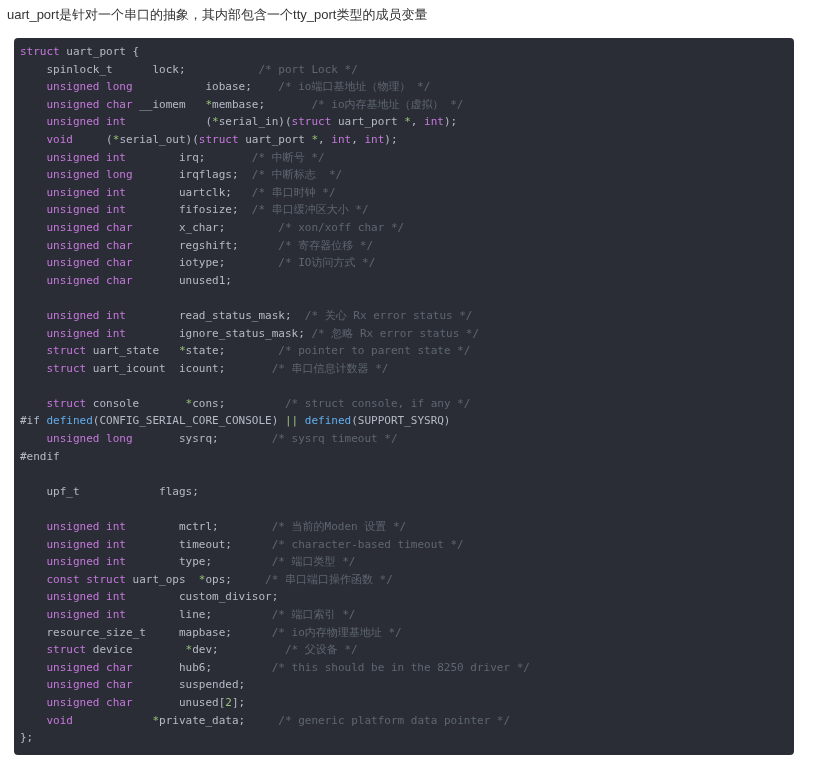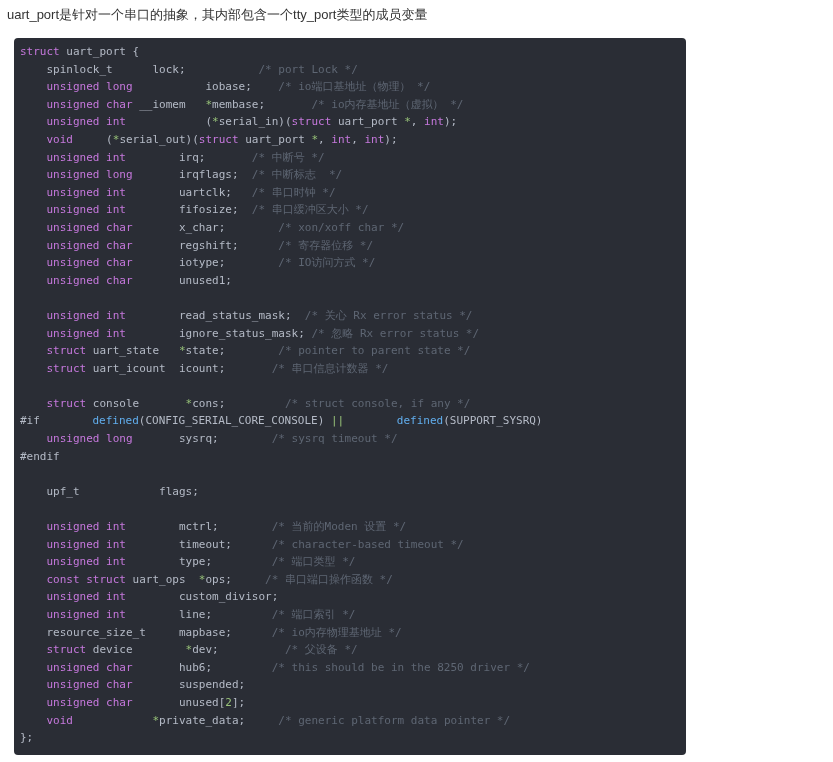--- a/index.html
+++ b/index.html
@@ -2,34 +2,34 @@
 <html style="--bg: #2a2d35; --keyword: #c678dd; --plain: #b4bac6; --comment: #5e6673; --green: #98c379; --blue: #61aeee;"><head>
 <meta charset="utf-8">
 <style>
   html,body{margin:0;padding:0;background:#ffffff;}
   body{width:833px;height:762px;position:relative;font-family:"Liberation Sans",sans-serif;overflow:hidden;}
   .page-desc{
     position:absolute;left:7px;top:6px;
     font-size:13px;color:#333333;letter-spacing:0;text-align:center;
   }
   .code-block{
-    position:absolute;left:14px;top:38px;width:672px;box-sizing:border-box;
+    position:absolute;left:14px;top:38px;width:780px;box-sizing:border-box;
     background:var(--bg,#2a2d35);border-radius:4px;
     padding:5px 12px 8px 6px;
   }
   .code-lines{
     font-family:"DejaVu Sans Mono",monospace;
     font-size:11px;line-height:17.6px;
     white-space:pre;color:var(--plain,#b4bac6);
   }
   .code-line{height:17.6px;}
   .t-k{color:var(--keyword,#c678dd);}
   .t-p{color:var(--plain,#b4bac6);}
   .t-g{color:var(--green,#98c379);}
-  .t-b{color:var(--blue,#61aeee);margin-left:46px;}
+  .t-b{color:var(--blue,#61aeee);}
   .t-c{color:var(--comment,#5e6673);}
 </style>
 </head>
 <body>
 
 <div class="page-desc">uart_port是针对一个串口的抽象，其内部包含一个tty_port类型的成员变量</div>
 
 <div class="code-block">
   <div class="code-lines"><div class="code-line"><span class="t-k">struct</span><span class="t-p"> uart_port {</span></div><div class="code-line"><span class="t-p">    spinlock_t      lock;           </span><span class="t-c">/* port Lock */</span></div><div class="code-line"><span class="t-p">    </span><span class="t-k">unsigned long</span><span class="t-p">           iobase;    </span><span class="t-c">/* io端口基地址（物理） */</span></div><div class="code-line"><span class="t-p">    </span><span class="t-k">unsigned char</span><span class="t-p"> __iomem   </span><span class="t-g">*</span><span class="t-p">membase;       </span><span class="t-c">/* io内存基地址（虚拟） */</span></div><div class="code-line"><span class="t-p">    </span><span class="t-k">unsigned int</span><span class="t-p">            (</span><span class="t-g">*</span><span class="t-p">serial_in)(</span><span class="t-k">struct</span><span class="t-p"> uart_port </span><span class="t-g">*</span><span class="t-p">, </span><span class="t-k">int</span><span class="t-p">);</span></div><div class="code-line"><span class="t-p">    </span><span class="t-k">void</span><span class="t-p">     (</span><span class="t-g">*</span><span class="t-p">serial_out)(</span><span class="t-k">struct</span><span class="t-p"> uart_port </span><span class="t-g">*</span><span class="t-p">, </span><span class="t-k">int</span><span class="t-p">, </span><span class="t-k">int</span><span class="t-p">);</span></div><div class="code-line"><span class="t-p">    </span><span class="t-k">unsigned int</span><span class="t-p">        irq;       </span><span class="t-c">/* 中断号 */</span></div><div class="code-line"><span class="t-p">    </span><span class="t-k">unsigned long</span><span class="t-p">       irqflags;  </span><span class="t-c">/* 中断标志  */</span></div><div class="code-line"><span class="t-p">    </span><span class="t-k">unsigned int</span><span class="t-p">        uartclk;   </span><span class="t-c">/* 串口时钟 */</span></div><div class="code-line"><span class="t-p">    </span><span class="t-k">unsigned int</span><span class="t-p">        fifosize;  </span><span class="t-c">/* 串口缓冲区大小 */</span></div><div class="code-line"><span class="t-p">    </span><span class="t-k">unsigned char</span><span class="t-p">       x_char;        </span><span class="t-c">/* xon/xoff char */</span></div><div class="code-line"><span class="t-p">    </span><span class="t-k">unsigned char</span><span class="t-p">       regshift;      </span><span class="t-c">/* 寄存器位移 */</span></div><div class="code-line"><span class="t-p">    </span><span class="t-k">unsigned char</span><span class="t-p">       iotype;        </span><span class="t-c">/* IO访问方式 */</span></div><div class="code-line"><span class="t-p">    </span><span class="t-k">unsigned char</span><span class="t-p">       unused1;</span></div><div class="code-line"> </div><div class="code-line"><span class="t-p">    </span><span class="t-k">unsigned int</span><span class="t-p">        read_status_mask;  </span><span class="t-c">/* 关心 Rx error status */</span></div><div class="code-line"><span class="t-p">    </span><span class="t-k">unsigned int</span><span class="t-p">        ignore_status_mask; </span><span class="t-c">/* 忽略 Rx error status */</span></div><div class="code-line"><span class="t-p">    </span><span class="t-k">struct</span><span class="t-p"> uart_state   </span><span class="t-g">*</span><span class="t-p">state;        </span><span class="t-c">/* pointer to parent state */</span></div><div class="code-line"><span class="t-p">    </span><span class="t-k">struct</span><span class="t-p"> uart_icount  icount;       </span><span class="t-c">/* 串口信息计数器 */</span></div><div class="code-line"> </div><div class="code-line"><span class="t-p">    </span><span class="t-k">struct</span><span class="t-p"> console       </span><span class="t-g">*</span><span class="t-p">cons;         </span><span class="t-c">/* struct console, if any */</span></div><div class="code-line"><span class="t-p">#if </span><span class="t-b">defined</span><span class="t-p">(CONFIG_SERIAL_CORE_CONSOLE) </span><span class="t-g">||</span><span class="t-p"> </span><span class="t-b">defined</span><span class="t-p">(SUPPORT_SYSRQ)</span></div><div class="code-line"><span class="t-p">    </span><span class="t-k">unsigned long</span><span class="t-p">       sysrq;        </span><span class="t-c">/* sysrq timeout */</span></div><div class="code-line"><span class="t-p">#endif</span></div><div class="code-line"> </div><div class="code-line"><span class="t-p">    upf_t            flags;</span></div><div class="code-line"> </div><div class="code-line"><span class="t-p">    </span><span class="t-k">unsigned int</span><span class="t-p">        mctrl;        </span><span class="t-c">/* 当前的Moden 设置 */</span></div><div class="code-line"><span class="t-p">    </span><span class="t-k">unsigned int</span><span class="t-p">        timeout;      </span><span class="t-c">/* character-based timeout */</span></div><div class="code-line"><span class="t-p">    </span><span class="t-k">unsigned int</span><span class="t-p">        type;         </span><span class="t-c">/* 端口类型 */</span></div><div class="code-line"><span class="t-p">    </span><span class="t-k">const struct</span><span class="t-p"> uart_ops  </span><span class="t-g">*</span><span class="t-p">ops;     </span><span class="t-c">/* 串口端口操作函数 */</span></div><div class="code-line"><span class="t-p">    </span><span class="t-k">unsigned int</span><span class="t-p">        custom_divisor;</span></div><div class="code-line"><span class="t-p">    </span><span class="t-k">unsigned int</span><span class="t-p">        line;         </span><span class="t-c">/* 端口索引 */</span></div><div class="code-line"><span class="t-p">    resource_size_t     mapbase;      </span><span class="t-c">/* io内存物理基地址 */</span></div><div class="code-line"><span class="t-p">    </span><span class="t-k">struct</span><span class="t-p"> device        </span><span class="t-g">*</span><span class="t-p">dev;          </span><span class="t-c">/* 父设备 */</span></div><div class="code-line"><span class="t-p">    </span><span class="t-k">unsigned char</span><span class="t-p">       hub6;         </span><span class="t-c">/* this should be in the 8250 driver */</span></div><div class="code-line"><span class="t-p">    </span><span class="t-k">unsigned char</span><span class="t-p">       suspended;</span></div><div class="code-line"><span class="t-p">    </span><span class="t-k">unsigned char</span><span class="t-p">       unused[</span><span class="t-g">2</span><span class="t-p">];</span></div><div class="code-line"><span class="t-p">    </span><span class="t-k">void</span><span class="t-p">            </span><span class="t-g">*</span><span class="t-p">private_data;     </span><span class="t-c">/* generic platform data pointer */</span></div><div class="code-line"><span class="t-p">};</span></div></div>
 </div>

